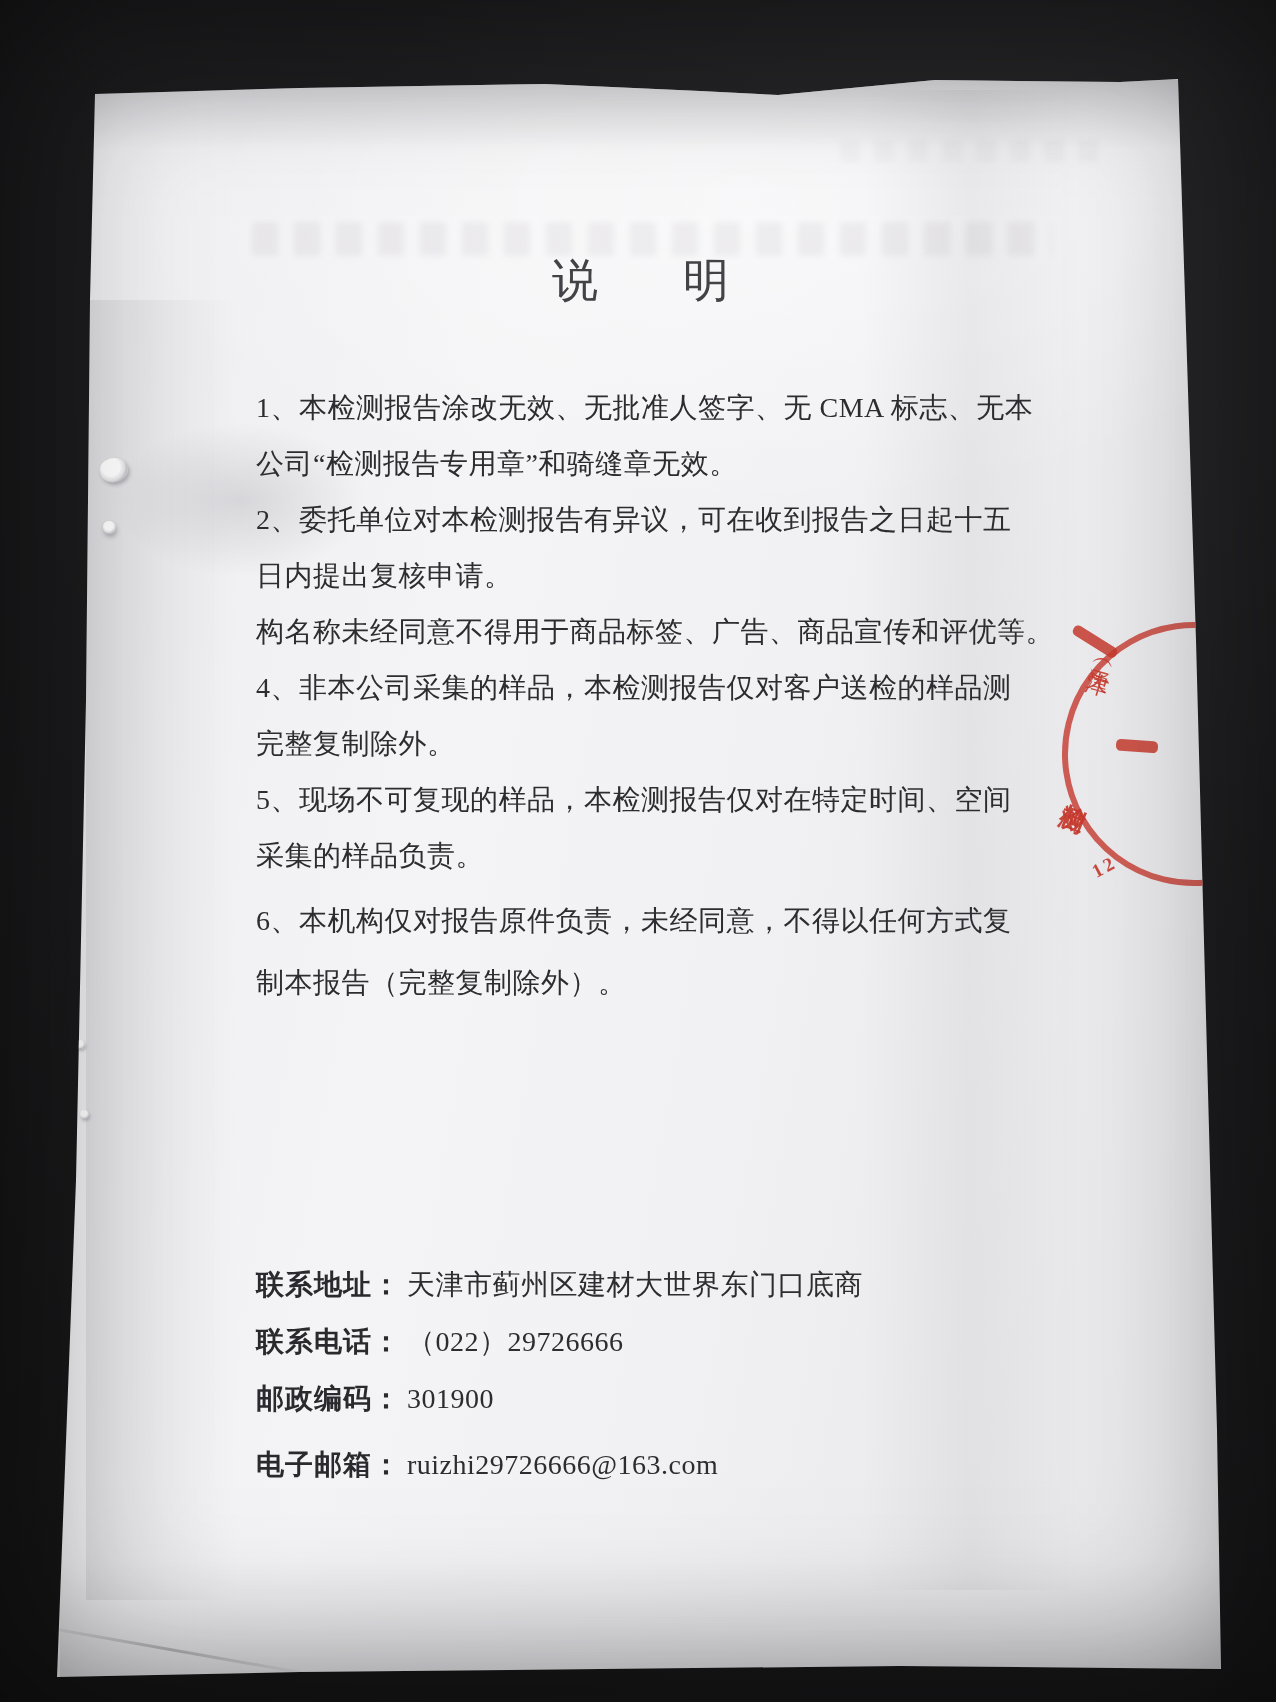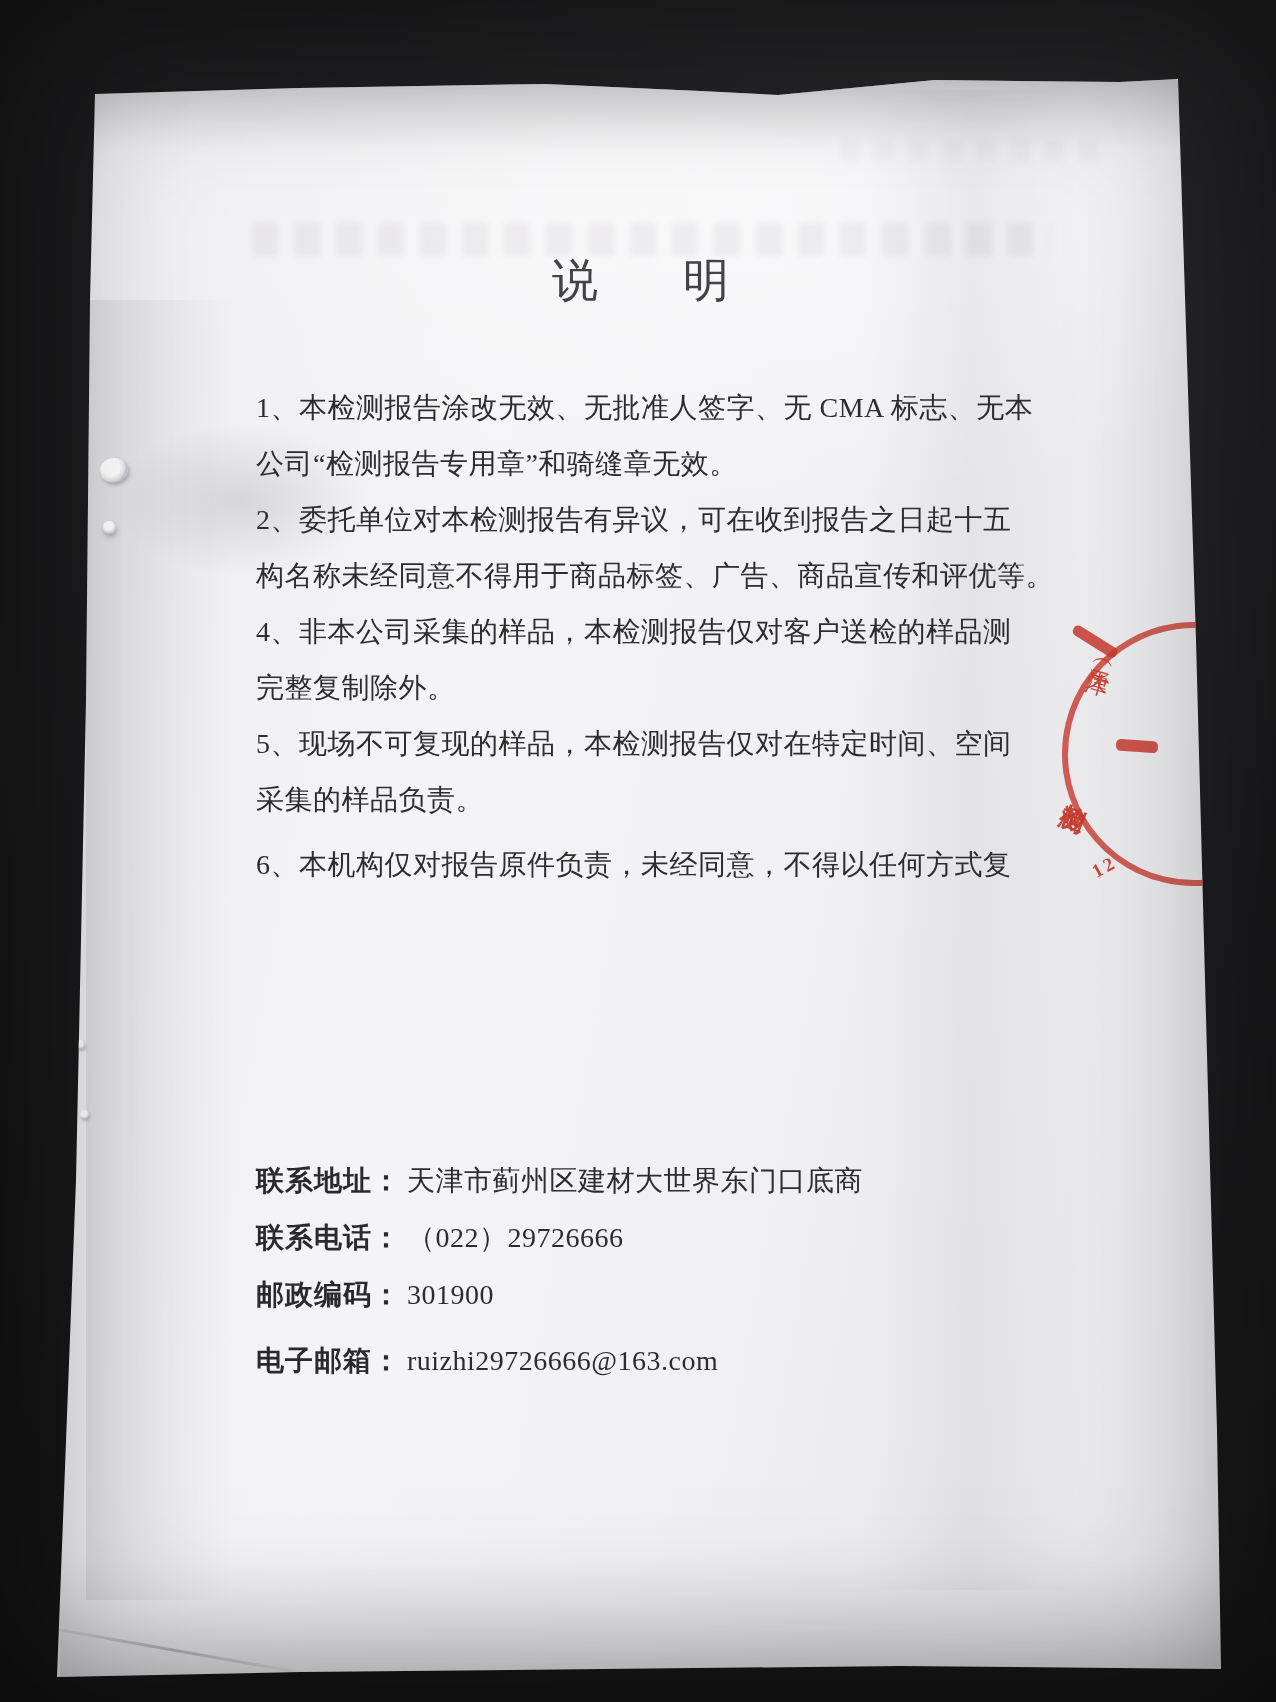--- a/index.html
+++ b/index.html
@@ -55,21 +55,21 @@
   
   .doc-title{position:absolute;left:552px;top:250px;display:flex;gap:84px;
     font-size:46px;color:#434347;letter-spacing:1px;}
   
   .notice-body{position:absolute;left:256px;top:380px;width:760px;
     font-size:28px;color:#2d2d31;letter-spacing:.5px;}
   .notice-line{height:56px;line-height:56px;white-space:nowrap;}
   .notice-line.para6{margin-top:9px;}
   .notice-line.para6b{margin-top:6px;}
   
-  .contact{position:absolute;left:256px;top:1152px;font-size:28px;color:#2d2d31;}
+  .contact{position:absolute;left:256px;top:1256px;font-size:28px;color:#2d2d31;}
   .contact-row{height:57px;line-height:57px;white-space:nowrap;}
   .contact-row.last{margin-top:9px;}
   .contact-label{font-family:"Liberation Sans","DejaVu Sans",sans-serif;
     font-weight:700;color:#2a2a2e;letter-spacing:1px;margin-right:6px;}
   .contact-value{letter-spacing:.5px;}
   
   .stamp-circle{position:absolute;left:1062px;top:622px;width:252px;height:252px;
     border:6px solid rgba(198,57,46,.8);border-radius:50%;transform:rotate(-8deg);
     pointer-events:none;}
   .stamp-frag{position:absolute;color:rgba(198,57,46,.92);pointer-events:none;}
@@ -101,26 +101,28 @@
 
     <div class="doc-title">
       <span>说</span>
       <span>明</span>
     </div>
 
     <div class="notice-body">
       <div class="notice-line">1、本检测报告涂改无效、无批准人签字、无 CMA 标志、无本</div>
       <div class="notice-line">公司“检测报告专用章”和骑缝章无效。</div>
       <div class="notice-line">2、委托单位对本检测报告有异议，可在收到报告之日起十五</div>
+      <div class="notice-line">日内提出复核申请。</div>
       <div class="notice-line">构名称未经同意不得用于商品标签、广告、商品宣传和评优等。</div>
       <div class="notice-line">4、非本公司采集的样品，本检测报告仅对客户送检的样品测</div>
       <div class="notice-line">完整复制除外。</div>
       <div class="notice-line">5、现场不可复现的样品，本检测报告仅对在特定时间、空间</div>
       <div class="notice-line">采集的样品负责。</div>
       <div class="notice-line para6">6、本机构仅对报告原件负责，未经同意，不得以任何方式复</div>
+      <div class="notice-line para6b">制本报告（完整复制除外）。</div>
     </div>
 
     <div class="contact">
       <div class="contact-row">
         <span class="contact-label">联系地址：</span><span class="contact-value">天津市蓟州区建材大世界东门口底商</span>
       </div>
       <div class="contact-row">
         <span class="contact-label">联系电话：</span><span class="contact-value">（022）29726666</span>
       </div>
       <div class="contact-row">

